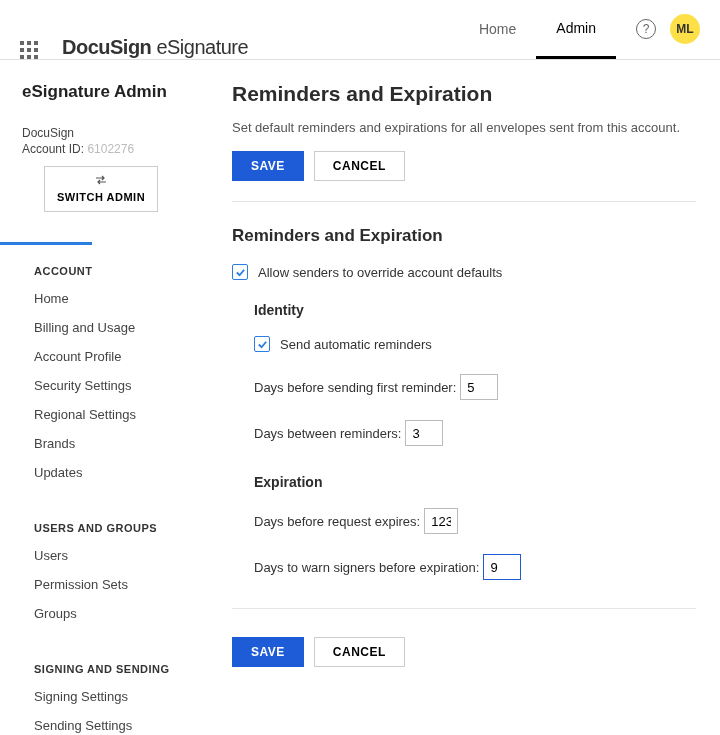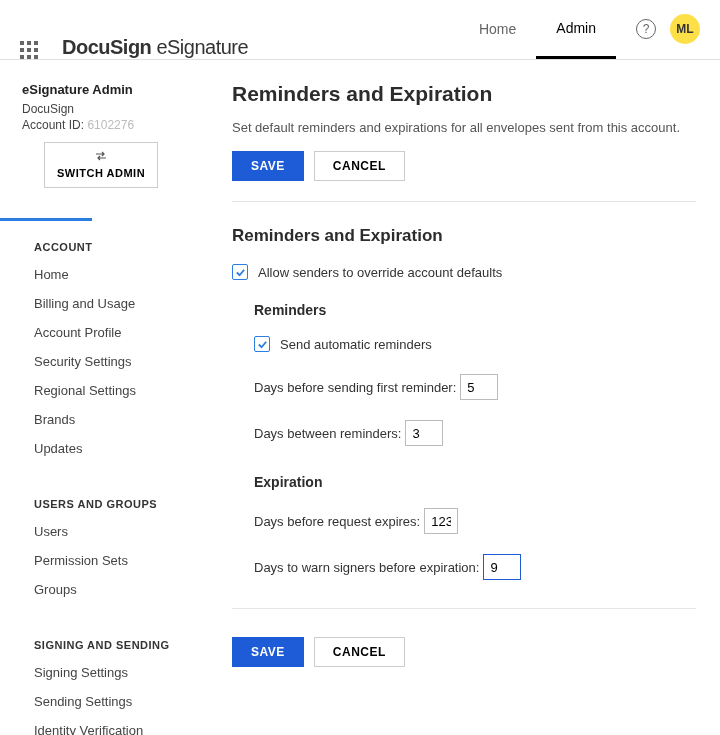--- a/index.html
+++ b/index.html
@@ -10,21 +10,21 @@
 .logo { font-size: 20px; font-weight: 700; letter-spacing: -0.5px; }
 .logo .light { font-weight: 400; }
 .top-nav { display: flex; margin-left: auto; align-items: center; gap: 0; }
 .top-nav a { padding: 0 20px; height: 60px; display: flex; align-items: center; color: #666; text-decoration: none; font-size: 14px; cursor: pointer; }
 .top-nav a.active { color: #000; border-bottom: 3px solid #000; font-weight: 500; }
 .help-icon { margin: 0 14px 0 20px; width: 20px; height: 20px; border: 1.5px solid #666; border-radius: 50%; display: flex; align-items: center; justify-content: center; font-size: 12px; color: #666; cursor: pointer; }
 .avatar { width: 30px; height: 30px; border-radius: 50%; background: #fde047; display: flex; align-items: center; justify-content: center; font-size: 12px; font-weight: 600; color: #333; cursor: pointer; }
 .layout { display: flex; }
 .sidebar { width: 210px; flex-shrink: 0; padding: 22px 0 0 0; }
 .side-head { padding: 0 22px 14px; }
-.side-title { font-size: 13px; font-weight: 700; color: #222; margin-bottom: 5px; }
+.side-title { font-size: 17px; font-weight: 700; color: #222; margin-bottom: 24px; }
 .side-sub { font-size: 12px; color: #444; margin-bottom: 2px; }
 .acct-id { color: #bbb; filter: blur(0.5px); }
 .switch-btn { margin: 10px 22px 0; border: 1px solid #ccc; background: #fff; padding: 8px 12px; font-size: 11px; font-weight: 600; letter-spacing: 0.5px; cursor: pointer; display: flex; align-items: center; gap: 6px; flex-direction: column; }
 .tab-indicator { height: 3px; background: #2a7de1; margin-top: 16px; width: 92px; margin-left: 0; }
 .side-section { padding: 20px 34px 8px; }
 .side-section h4 { font-size: 11px; font-weight: 700; letter-spacing: 0.5px; color: #333; margin-bottom: 14px; }
 .side-section a { display: block; font-size: 13px; color: #444; text-decoration: none; margin-bottom: 14px; cursor: pointer; }
 .main { flex: 1; padding: 22px 24px 20px 22px; }
 h1 { font-size: 21px; font-weight: 700; color: #2c2c2c; margin-bottom: 14px; }
 .desc { font-size: 13px; color: #555; margin-bottom: 16px; }
@@ -129,21 +129,21 @@
     <div class="chk-row">
       <div class="chk">
         <svg viewBox="0 0 12 12">
             <path d="M2 6 L5 9 L10 3" stroke="#2a7de1" stroke-width="2" fill="none"></path>
           </svg>
       </div>
       <span>Allow senders to override account defaults</span>
     </div>
 
     <div class="indent">
-      <h3>Reminders</h3>
+      <h3>Identity</h3>
 
       <div class="chk-row">
         <div class="chk">
           <svg viewBox="0 0 12 12">
               <path d="M2 6 L5 9 L10 3" stroke="#2a7de1" stroke-width="2" fill="none"></path>
             </svg>
         </div>
         <span>Send automatic reminders</span>
       </div>
 

